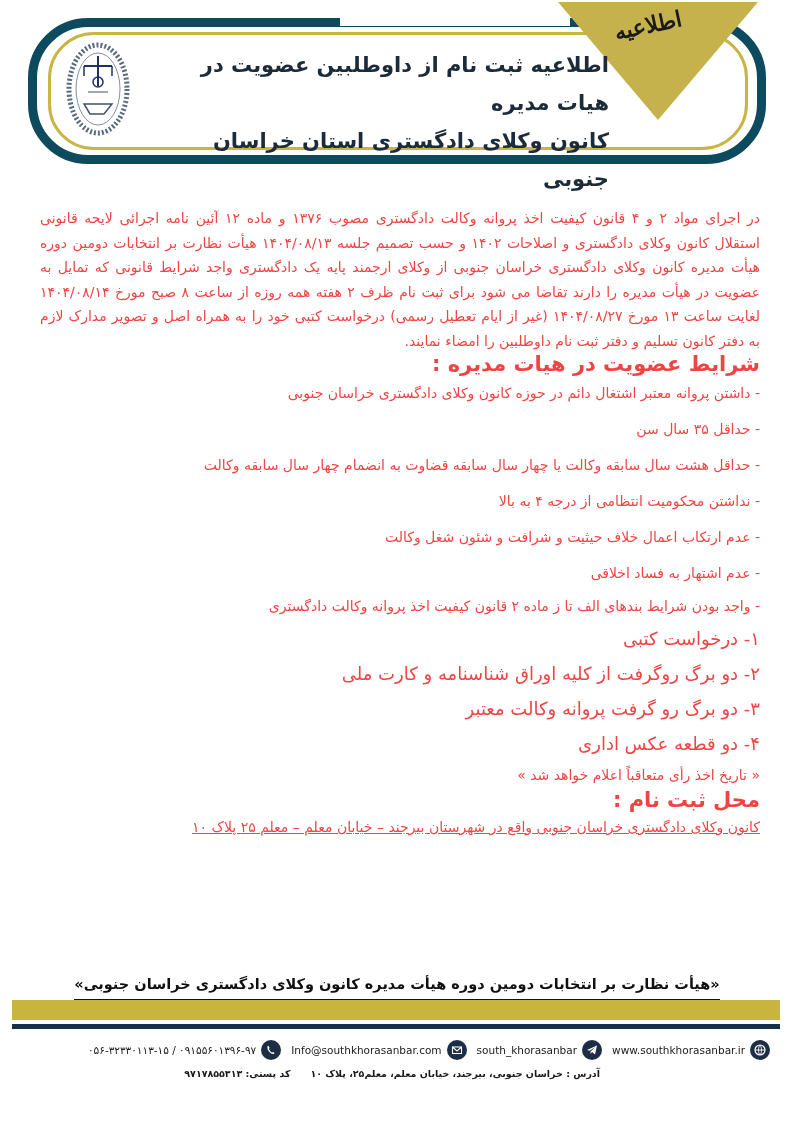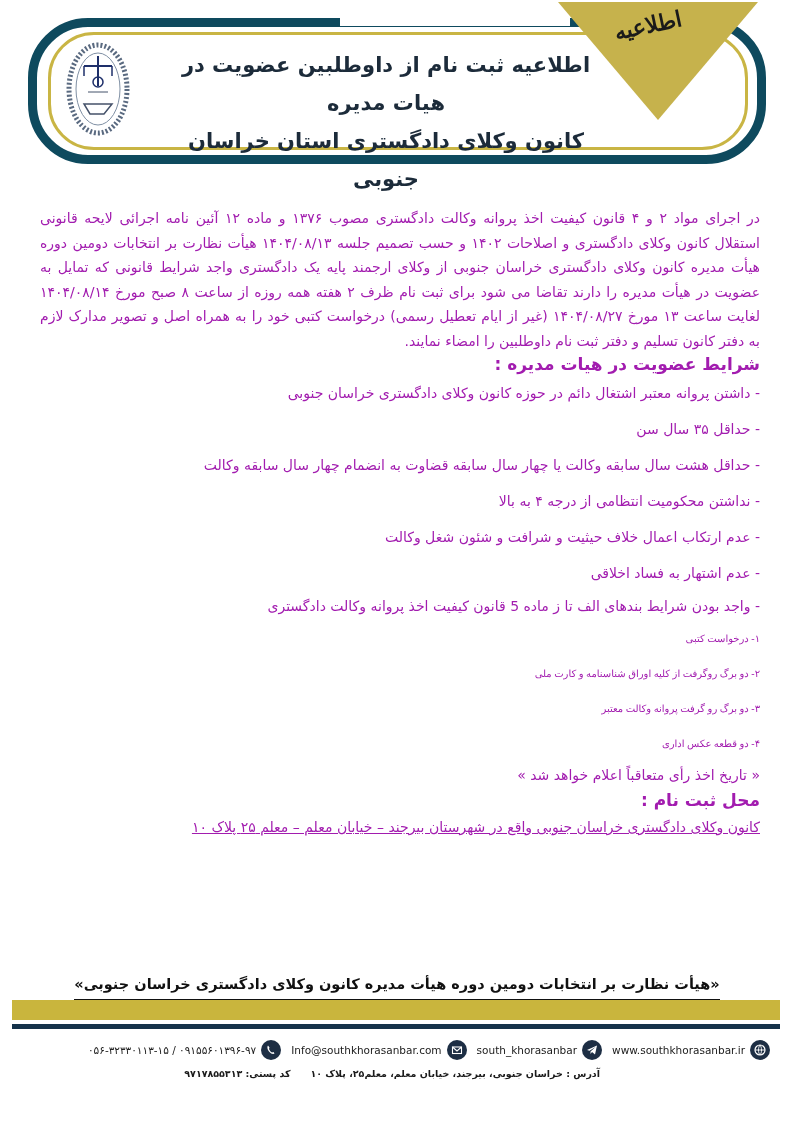--- a/index.html
+++ b/index.html
@@ -25,34 +25,34 @@
   }
   .ribbon-text {
     position: absolute; left: 608px; top: 12px; width: 80px; text-align: center;
     font-family: "DejaVu Serif", serif; font-size: 22px; font-weight: bold;
     color: #1a1a1a; direction: rtl; transform: rotate(-12deg);
   }
   .logo {
     position: absolute; left: 66px; top: 42px; width: 64px; height: 94px;
   }
   .hdr-title {
-    position: absolute; left: 156px; top: 46px; width: 460px;
-    direction: rtl; text-align: center; font-weight: bold; font-size: 21px;
+    position: absolute; left: 149px; top: 46px; width: 460px;
+    direction: rtl; font-weight: bold; font-size: 21px;
     line-height: 38px; color: #1c2b3a;
   }
 
   
   .content {
     position: absolute; left: 40px; top: 206px; width: 720px; direction: rtl; text-align: justify;
-    font-size: 14px; line-height: 24.5px; color: #a21caf;
+    font-size: 14px; line-height: 24.5px; color: #ef4444;
   }
   .intro { text-align-last: right; }
-  .section-title { font-weight: bold; font-size: 17px; line-height: 22px; }
+  .section-title { font-weight: bold; font-size: 21px; line-height: 22px; }
   .list-item { font-size: 14px; line-height: 36px; }
-  .doc-item { font-size: 10px; line-height: 35px; font-family: Liberation Serif, serif; }
+  .doc-item { font-size: 18px; line-height: 35px; }
   .note { font-size: 14px; line-height: 28px; }
   .location { font-size: 14px; line-height: 32px; text-decoration: underline; }
 
   .signature {
     position: absolute; left: 40px; top: 974px; width: 714px; text-align: center; direction: rtl;
   }
   .signature span {
     font-size: 14.5px; font-weight: bold; border-bottom: 1.5px solid #111; padding-bottom: 7px;
   }
 
@@ -109,21 +109,21 @@
   <p class="intro">در اجرای مواد ۲ و ۴ قانون کیفیت اخذ پروانه وکالت دادگستری مصوب ۱۳۷۶ و ماده ۱۲ آئین نامه اجرائی لایحه قانونی استقلال کانون وکلای دادگستری و اصلاحات ۱۴۰۲ و حسب تصمیم جلسه ۱۴۰۴/۰۸/۱۳ هیأت نظارت بر انتخابات دومین دوره هیأت مدیره کانون وکلای دادگستری خراسان جنوبی از وکلای ارجمند پایه یک دادگستری واجد شرایط قانونی که تمایل به عضویت در هیأت مدیره را دارند تقاضا می شود برای ثبت نام ظرف ۲ هفته همه روزه از ساعت ۸ صبح مورخ ۱۴۰۴/۰۸/۱۴ لغایت ساعت ۱۳ مورخ ۱۴۰۴/۰۸/۲۷ (غیر از ایام تعطیل رسمی) درخواست کتبی خود را به همراه اصل و تصویر مدارک لازم به دفتر کانون تسلیم و دفتر ثبت نام داوطلبین را امضاء نمایند.</p>
 
   <div class="section-title">شرایط عضویت در هیات مدیره :</div>
   <div>
     <div class="list-item">- داشتن پروانه معتبر اشتغال دائم در حوزه کانون وکلای دادگستری خراسان جنوبی</div>
     <div class="list-item">- حداقل ۳۵ سال سن</div>
     <div class="list-item">- حداقل هشت سال سابقه وکالت یا چهار سال سابقه قضاوت به انضمام چهار سال سابقه وکالت</div>
     <div class="list-item">- نداشتن محکومیت انتظامی از درجه ۴ به بالا</div>
     <div class="list-item">- عدم ارتکاب اعمال خلاف حیثیت و شرافت و شئون شغل وکالت</div>
     <div class="list-item">- عدم اشتهار به فساد اخلاقی</div>
-    <div class="list-item" style="line-height:30px">- واجد بودن شرایط بندهای الف تا ز ماده 5 قانون کیفیت اخذ پروانه وکالت دادگستری</div>
+    <div class="list-item" style="line-height:30px">- واجد بودن شرایط بندهای الف تا ز ماده ۲ قانون کیفیت اخذ پروانه وکالت دادگستری</div>
   </div>
 
   <div>
     <div class="doc-item">۱- درخواست کتبی</div>
     <div class="doc-item">۲- دو برگ روگرفت از کلیه اوراق شناسنامه و کارت ملی</div>
     <div class="doc-item">۳- دو برگ رو گرفت پروانه وکالت معتبر</div>
     <div class="doc-item">۴- دو قطعه عکس اداری</div>
   </div>
   <div class="note">« تاریخ اخذ رأی متعاقباً اعلام خواهد شد »</div>
 

